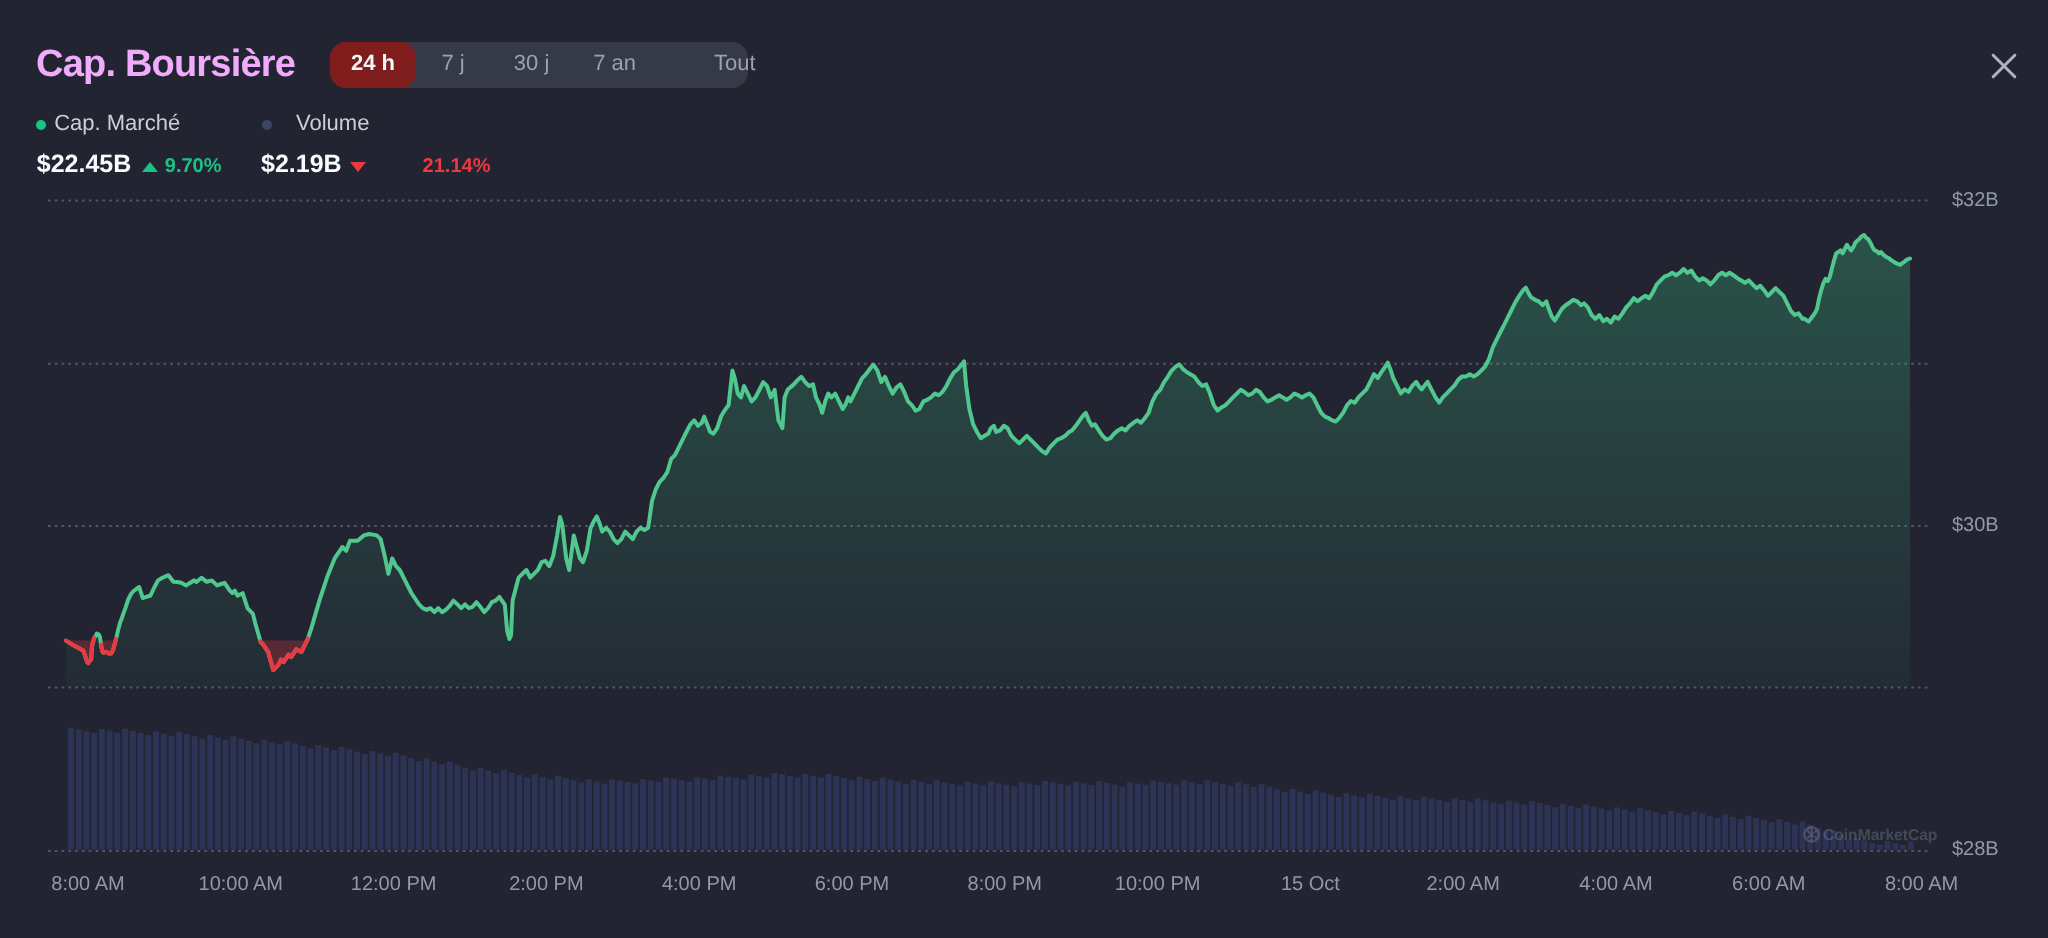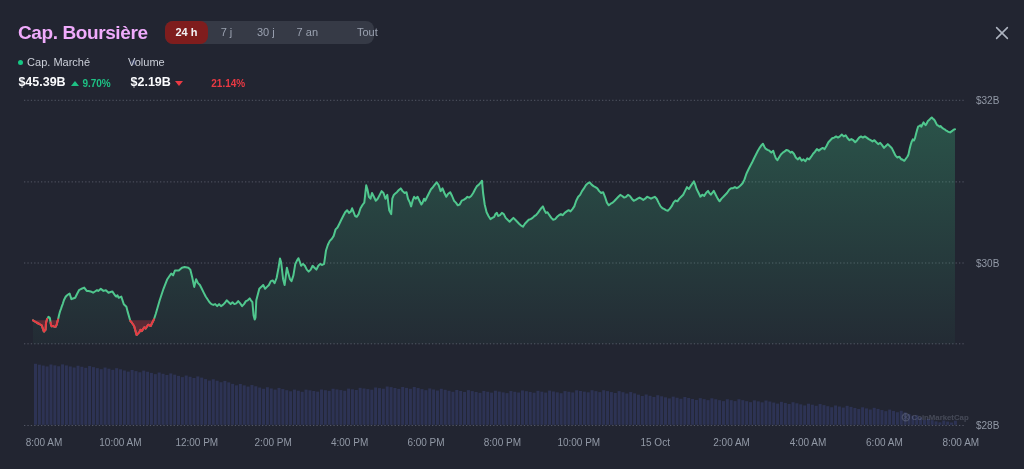--- a/index.html
+++ b/index.html
@@ -49,23 +49,23 @@
     <div class="tab" style="left:142.3px;">7 an</div>
     <div class="tab" style="left:186.4px;margin-left:16px;">Tout</div>
   </div>
   <svg class="close" width="16" height="16" viewBox="0 0 16 16">
     <path d="M2.6 2.6 L13.4 13.4 M13.4 2.6 L2.6 13.4" stroke="#aeb4c0" stroke-width="1.5" stroke-linecap="round"></path>
   </svg>
 
   <span class="dot" style="left:18px;top:59.5px;width:5.3px;height:5.3px;background:#16c784;"></span>
   <div class="legend" style="left:27.1px;">Cap. Marché</div>
   <span class="dot" style="left:131.3px;top:59.8px;width:4.8px;height:4.8px;background:#3c4466;"></span>
-  <div class="legend" style="left:128px;">Volume</div>
+  <div class="legend" style="left:148px;">Volume</div>
 
-  <div class="vals" style="left:18.4px;">$45.39B</div>
+  <div class="vals" style="left:18.4px;">$22.45B</div>
   <span class="tri triup" style="left:70.8px;"></span>
   <div class="vals pct up" style="left:82.4px;top:77px;">9.70%</div>
   <div class="vals" style="left:130.5px;">$2.19B</div>
   <span class="tri tridown" style="left:175.2px;"></span>
   <div class="vals pct down" style="left:187.3px;top:77px;margin-left:24px;">21.14%</div>
 
   <svg width="1024" height="469" viewBox="0 0 1024 469" style="position:absolute;left:0;top:0;">
     <defs>
       <linearGradient id="gfill" x1="0" y1="117" x2="0" y2="343.8" gradientUnits="userSpaceOnUse">
         <stop offset="0" stop-color="rgba(62,195,132,0.29)"></stop>

